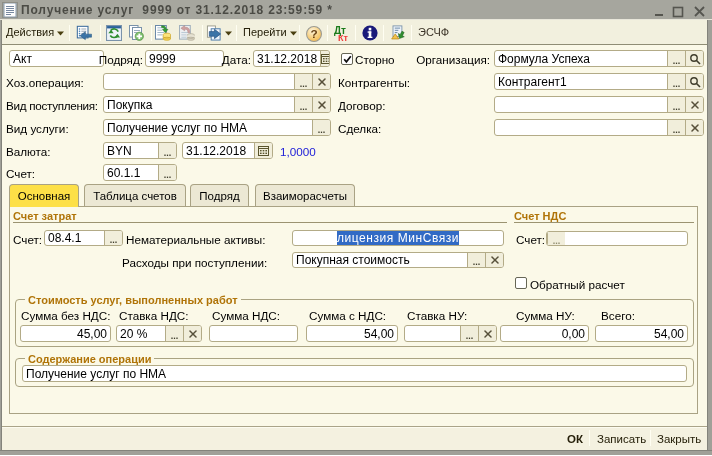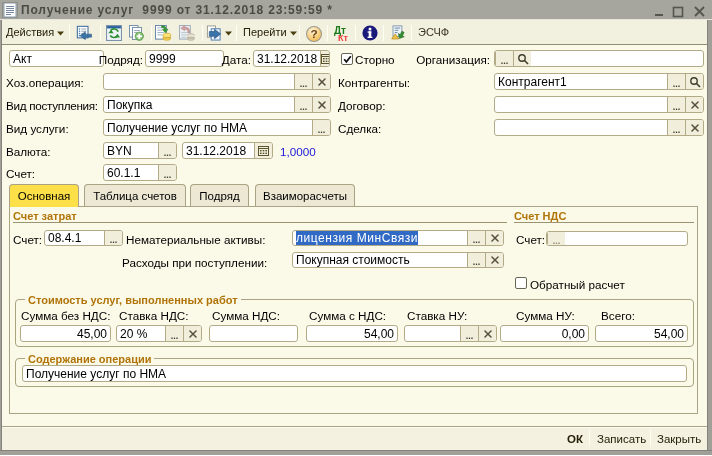--- a/index.html
+++ b/index.html
@@ -230,20 +230,21 @@
       </svg>
     </span>
   </div>
 <div class="chk" style="left:341px;top:53px;"></div>
 <svg class="abs" style="left:342px;top:54px;" width="11" height="11" viewBox="0 0 11 11">
     <path d="M2.2 5.2 L4.4 7.8 L8.8 2.2" fill="none" stroke="#101010" stroke-width="1.7"></path>
   </svg>
 <div class="lbl" style="left:355px;top:53px;">Сторно</div>
 <div class="lbl" style="left:411px;top:53px;width:79px;text-align:right;">Организация:</div>
 <div class="fld" style="left:494px;top:50px;width:210px;">
+    <span class="tx">Формула Успеха</span>
     <span class="btn dots">...</span>
     <span class="btn">
       <svg width="12" height="12" viewBox="0 0 12 12">
         <circle cx="5" cy="5" r="3.2" fill="none" stroke="#3f3d2c" stroke-width="1.4"></circle>
         <line x1="7.5" y1="7.5" x2="11" y2="11" stroke="#3f3d2c" stroke-width="1.6"></line>
       </svg>
     </span>
   </div>
 
 <div class="lbl" style="left:6px;top:76px;">Хоз.операция:</div>
@@ -357,21 +358,21 @@
 <div class="hr" style="left:13px;top:222px;width:494px;"></div>
 <div class="grpTitle" style="left:514px;top:210px;">Счет НДС</div>
 <div class="hr" style="left:514px;top:222px;width:180px;"></div>
 
 <div class="lbl" style="left:13px;top:233px;">Счет:</div>
 <div class="fld" style="left:44px;top:230px;width:79px;height:16px;">
     <span class="tx">08.4.1</span>
     <span class="btn dots">...</span>
   </div>
 <div class="lbl" style="left:126px;top:233px;">Нематериальные активы:</div>
-<div class="fld" style="left:292px;top:230px;width:212px;height:16px;">
+<div class="fld" style="left:292px;top:230px;width:212px;height:16px;flex-direction:column;">
     <span class="tx"><span style="background:#316ac5;color:#fff;letter-spacing:0.55px;">лицензия МинСвязи</span></span>
     <span class="btn dots">...</span>
     <span class="btn">
       <svg width="8" height="8" viewBox="0 0 8 8">
         <g stroke="#57503a" stroke-width="1.5" stroke-linecap="round">
           <line x1="1" y1="1" x2="7" y2="7"></line>
           <line x1="7" y1="1" x2="1" y2="7"></line>
         </g>
       </svg>
     </span>

